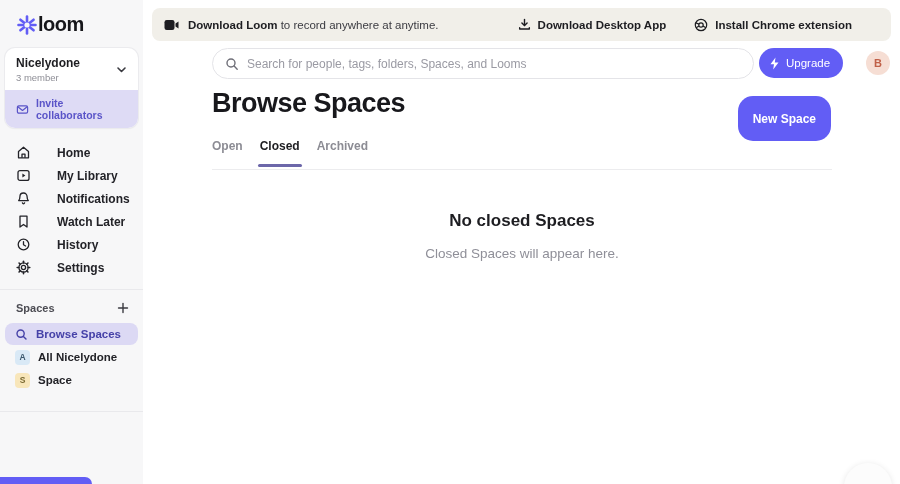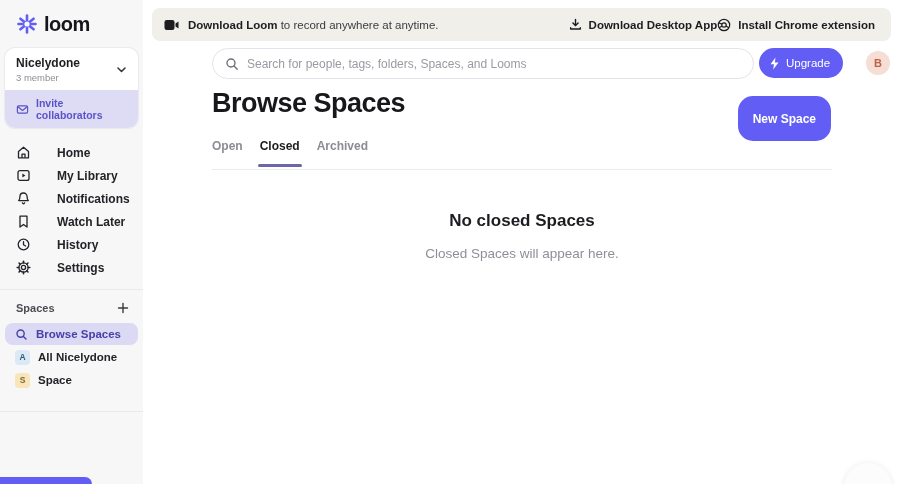--- a/index.html
+++ b/index.html
@@ -11,21 +11,21 @@
     overflow:hidden;
     color:#1d1d21;
   }
   svg { display:block; }
 
   
   .sidebar {
     position:absolute; left:0; top:0; width:143px; height:484px;
     background:#f7f7f8;
   }
-  .logo-row { display:flex; align-items:flex-start; gap:6px; padding:13px 0 10px 16px; }
+  .logo-row { display:flex; align-items:flex-end; gap:0; padding:13px 0 10px 16px; }
   .logo-text { font-size:20px; font-weight:bold; letter-spacing:-0.5px; color:#16161a; }
 
   .workspace-card {
     margin:2px 5px 0 5px; background:#ffffff; border-radius:10px;
     box-shadow:0 0 0 1px #ebebee, 0 1px 2px rgba(0,0,0,0.04); overflow:hidden;
   }
   .workspace-top { display:flex; align-items:center; padding:8px 10px 7px 11px; cursor:pointer; }
   .workspace-meta { flex:1; }
   .workspace-name { font-size:12px; font-weight:bold; color:#1d1d21; line-height:1.25; }
   .workspace-members { font-size:9.5px; color:#8e8e96; margin-top:1px; }
@@ -67,25 +67,25 @@
     position:absolute; left:0; bottom:0; width:92px; height:7px;
     background:#625df5; border-radius:0 8px 0 0;
   }
 
   
   .main { position:absolute; left:143px; top:0; width:757px; height:484px; background:#ffffff; }
 
   .banner {
     position:absolute; left:9px; right:9px; top:8px; height:33px;
     background:#f1efe9; border-radius:8px;
-    display:flex; align-items:center; padding:0 16px 0 12px; gap:9px;text-align:center;
+    display:flex; align-items:center; padding:0 39px 0 12px; gap:9px;text-align:center;
   }
   .banner-msg { font-size:11.5px; color:#3c3c42; }
   .banner-msg b { color:#1d1d21; }
-  .banner-links { margin-left:auto; display:flex; align-items:center; }
+  .banner-links { margin-left:auto; display:flex; align-items:center; gap:28px; }
   .banner-link { display:flex; align-items:center; gap:7px; font-size:11.5px; font-weight:bold; color:#1d1d21; cursor:pointer; }
 
   .search-box {
     position:absolute; left:69px; top:48px; width:542px; height:31px;
     background:#ffffff; border:1px solid #e4e4e8; border-radius:16px;
     display:flex; align-items:center; padding:0 12px; gap:8px;
   }
   .search-box input {
     border:none; outline:none; background:transparent; flex:1;
     font-family:"Liberation Sans", sans-serif; font-size:12px; color:#ef4444;

